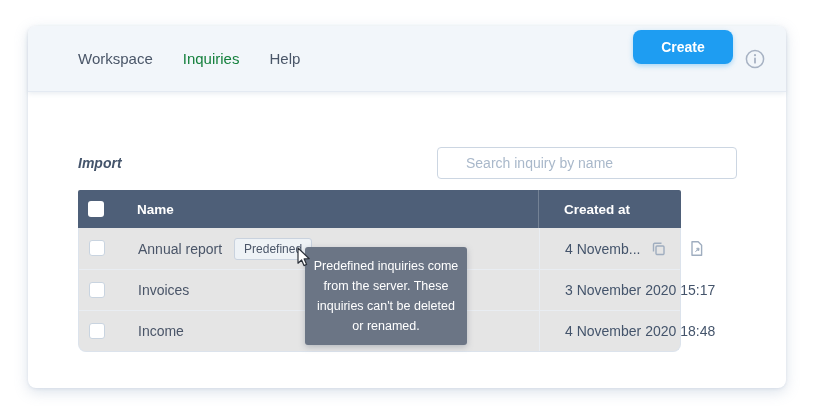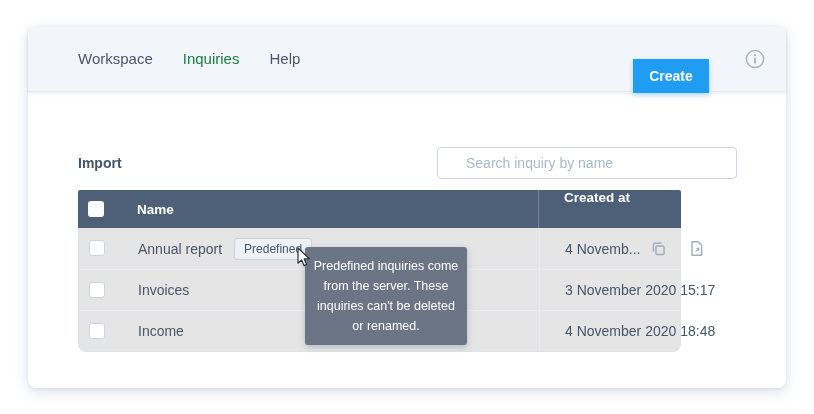--- a/index.html
+++ b/index.html
@@ -12,42 +12,42 @@
     box-shadow:0 4px 14px rgba(140,160,190,.30), 0 1px 3px rgba(140,160,190,.18); }
 
   .header-band { position:absolute; left:0; top:0; width:758px; height:66px;
     background:#f2f6fa; border-radius:8px 8px 0 0;
     border-bottom:1px solid #e4eaf2; box-shadow:0 2px 4px rgba(165,180,200,.22);
     display:flex; align-items:center; }
   .nav { display:flex; align-items:center; gap:30px; padding-left:50px; }
   .nav-item { font-size:15px; color:#4a5668; cursor:pointer; }
   .nav-item.active { color:#15803d; }
 
-  .create-btn { position:absolute; left:605px; top:33px; width:76px; height:34px;
+  .create-btn { position:absolute; left:605px; top:4px; width:100px; height:34px;
     background:#1e9df2; color:#ffffff; font-size:14px; font-weight:bold;
-    border:none; border-radius:0; display:flex; align-items:center; justify-content:center;
+    border:none; border-radius:8px; display:flex; align-items:center; justify-content:center;
     cursor:pointer; box-shadow:0 2px 5px rgba(30,157,242,.35);
     font-family:"Liberation Sans","DejaVu Sans",sans-serif; }
   .info-icon { position:absolute; left:717px; top:23px; width:20px; height:20px; }
 
   .section-label { position:absolute; left:78px; top:155px; font-size:14px;
-    font-weight:bold; color:#44546b; }
+    font-weight:bold; color:#44546b;font-style:italic; }
 
   .search-input { position:absolute; left:437px; top:147px; width:300px; height:32px;
     border:1px solid #ccd6e2; border-radius:4px; padding:0 12px; font-size:14px;
     color:#44546b; outline:none; background:#ffffff;
     font-family:"Liberation Sans","DejaVu Sans",sans-serif; }
   .search-input::placeholder { color:#a9b8ca; }
 
   .table { position:absolute; left:78px; top:190px; width:603px; }
   .thead { position:relative; height:38px; background:#4e5f78; border-radius:2px 2px 0 0;
     display:flex; align-items:center; }
   .th-name { position:absolute; left:59px; color:#ffffff; font-size:13.5px; font-weight:bold; }
   .th-created { position:absolute; left:460px; width:199px; height:38px;
-    border-left:1px solid rgba(255,255,255,.22); display:flex; }
+    border-left:1px solid rgba(255,255,255,.22); display:flex; align-items:center; }
   .th-created span { margin-left:25px; color:#ffffff; font-size:13.5px; font-weight:bold; }
 
   .tbody { border:1px solid #dce3ec; border-top:none; border-radius:0 0 8px 8px;
     background:#e5e5e5; }
   .trow { position:relative; height:41px; display:flex; align-items:center; }
   .trow + .trow { border-top:1px solid #e9edf2; }
   .cell-name { position:absolute; left:59px; display:flex; align-items:center; }
   .row-label { font-size:14px; color:#4a5568; }
   .badge { margin-left:12px; font-size:12px; color:#4a5568; background:#eef2f6;
     border:1px solid #c9d2de; border-radius:3px; padding:3px 9px; white-space:nowrap; }

